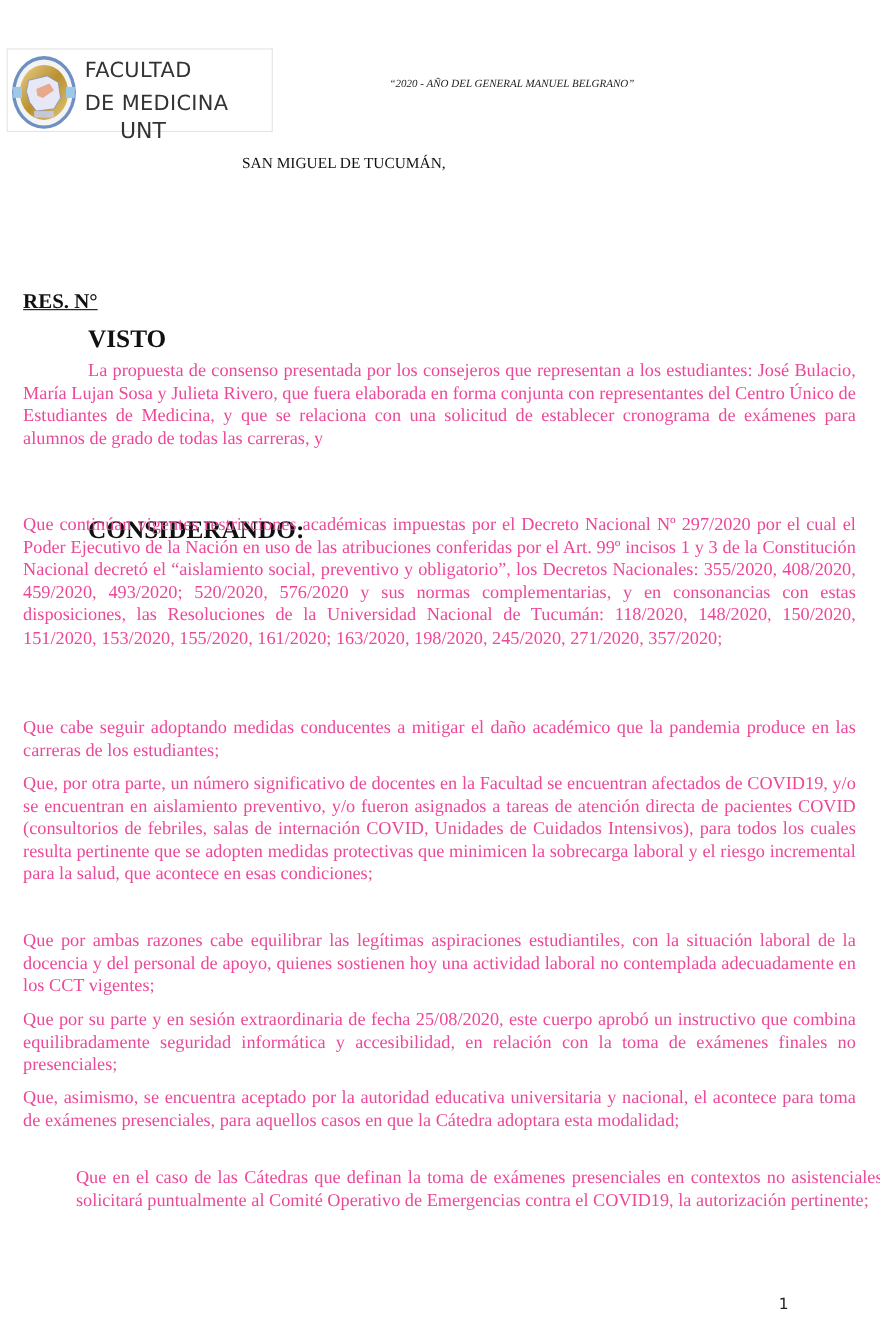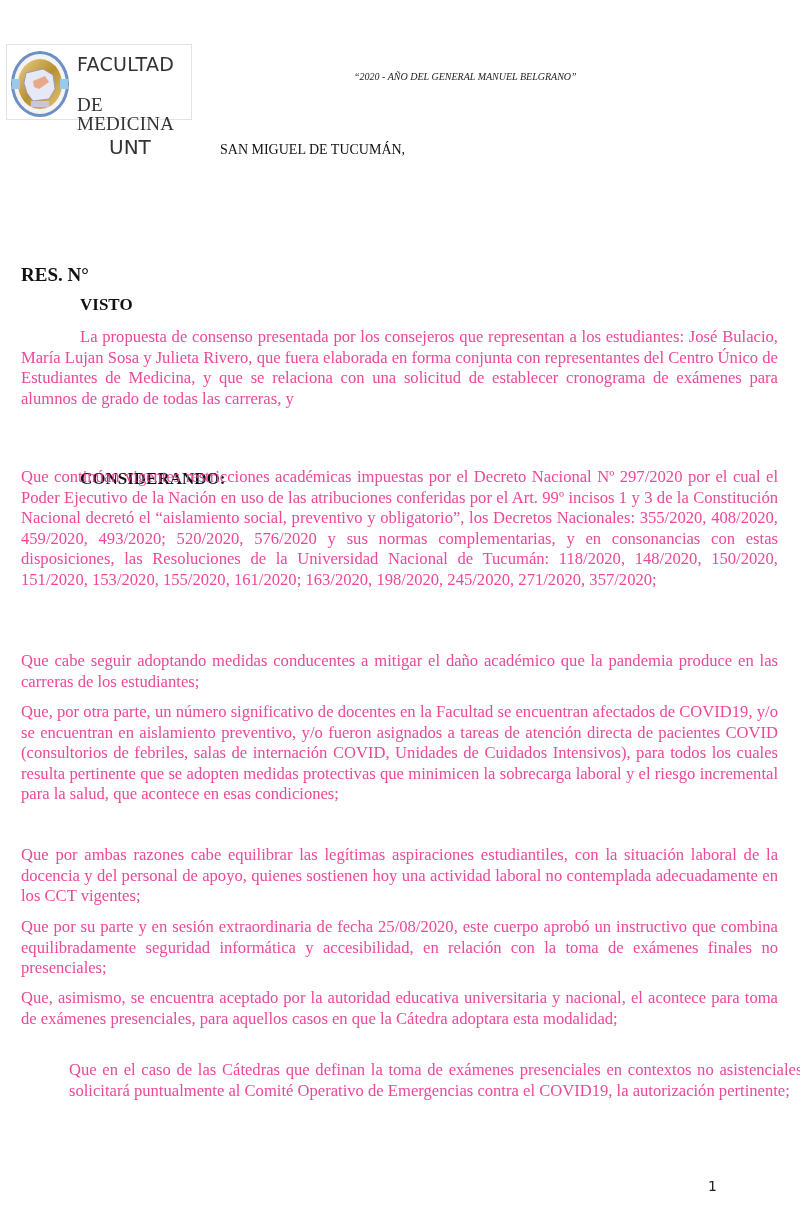--- a/index.html
+++ b/index.html
@@ -1,48 +1,48 @@
 <!DOCTYPE html>
 <html><head>
 <meta charset="utf-8">
 <style>
   html, body { margin: 0; padding: 0; background: #ffffff; }
   body { width: 800px; height: 1221px; position: relative; overflow: hidden; color: #111; }
 
   .logo-box {
-    position: absolute; left: 6px; top: 44px; width: 186px; height: 76px;
+    position: absolute; left: 6px; top: 44px; width: 242px; height: 76px;
     border: 1px solid #e3e3e3; background: #fff; box-sizing: border-box;
   }
   .seal { position: absolute; left: 2px; top: 4px; width: 62px; height: 70px; }
   .logo-text {
     position: absolute; left: 70px; top: 10px;
     font-family: "DejaVu Sans", sans-serif; color: #333; line-height: 1;
   }
   .logo-l1, .logo-l2 { font-size: 19px; letter-spacing: 0.3px; display: block; }
-  .logo-l2 { margin-top: 21px; font-family: Liberation Serif, serif; }
+  .logo-l2 { margin-top: 11px; }
   .logo-l3 { font-size: 20px; display: block; margin-top: 4px; margin-left: 32px; }
 
   .motto {
     position: absolute; left: 354px; top: 71px;
     font-family: "Liberation Serif", serif; font-style: italic; font-size: 10px; color: #222;
     white-space: nowrap;
   }
 
   .city {
     position: absolute; left: 220px; top: 142px;
     font-family: "Liberation Serif", serif; font-size: 14px; color: #111; white-space: nowrap;
   }
 
   .res {
     position: absolute; left: 21px; top: 264px;
-    font-family: "Liberation Serif", serif; font-weight: bold; font-size: 19px; color: #111;
+    font-family: "Liberation Serif", serif; font-weight: bold; font-size: 19px; color: #111; text-decoration: underline;
   }
   .heading {
     position: absolute; left: 80px;
-    font-family: "Liberation Serif", serif; font-weight: bold; font-size: 17px; color: #111;
+    font-family: "Liberation Serif", serif; font-weight: bold; font-size: 23px; color: #111;
   }
   .h-visto { top: 295px; }
   .h-considerando { top: 441px; margin-top: 28px; }
 
   .para {
     position: absolute; left: 21px; width: 757px;
     font-family: "Liberation Serif", serif; font-size: 16.6px; line-height: 20.6px;
     text-align: justify; color: #ec4899; margin: 0;
   }
   .indent { text-indent: 59px; }

